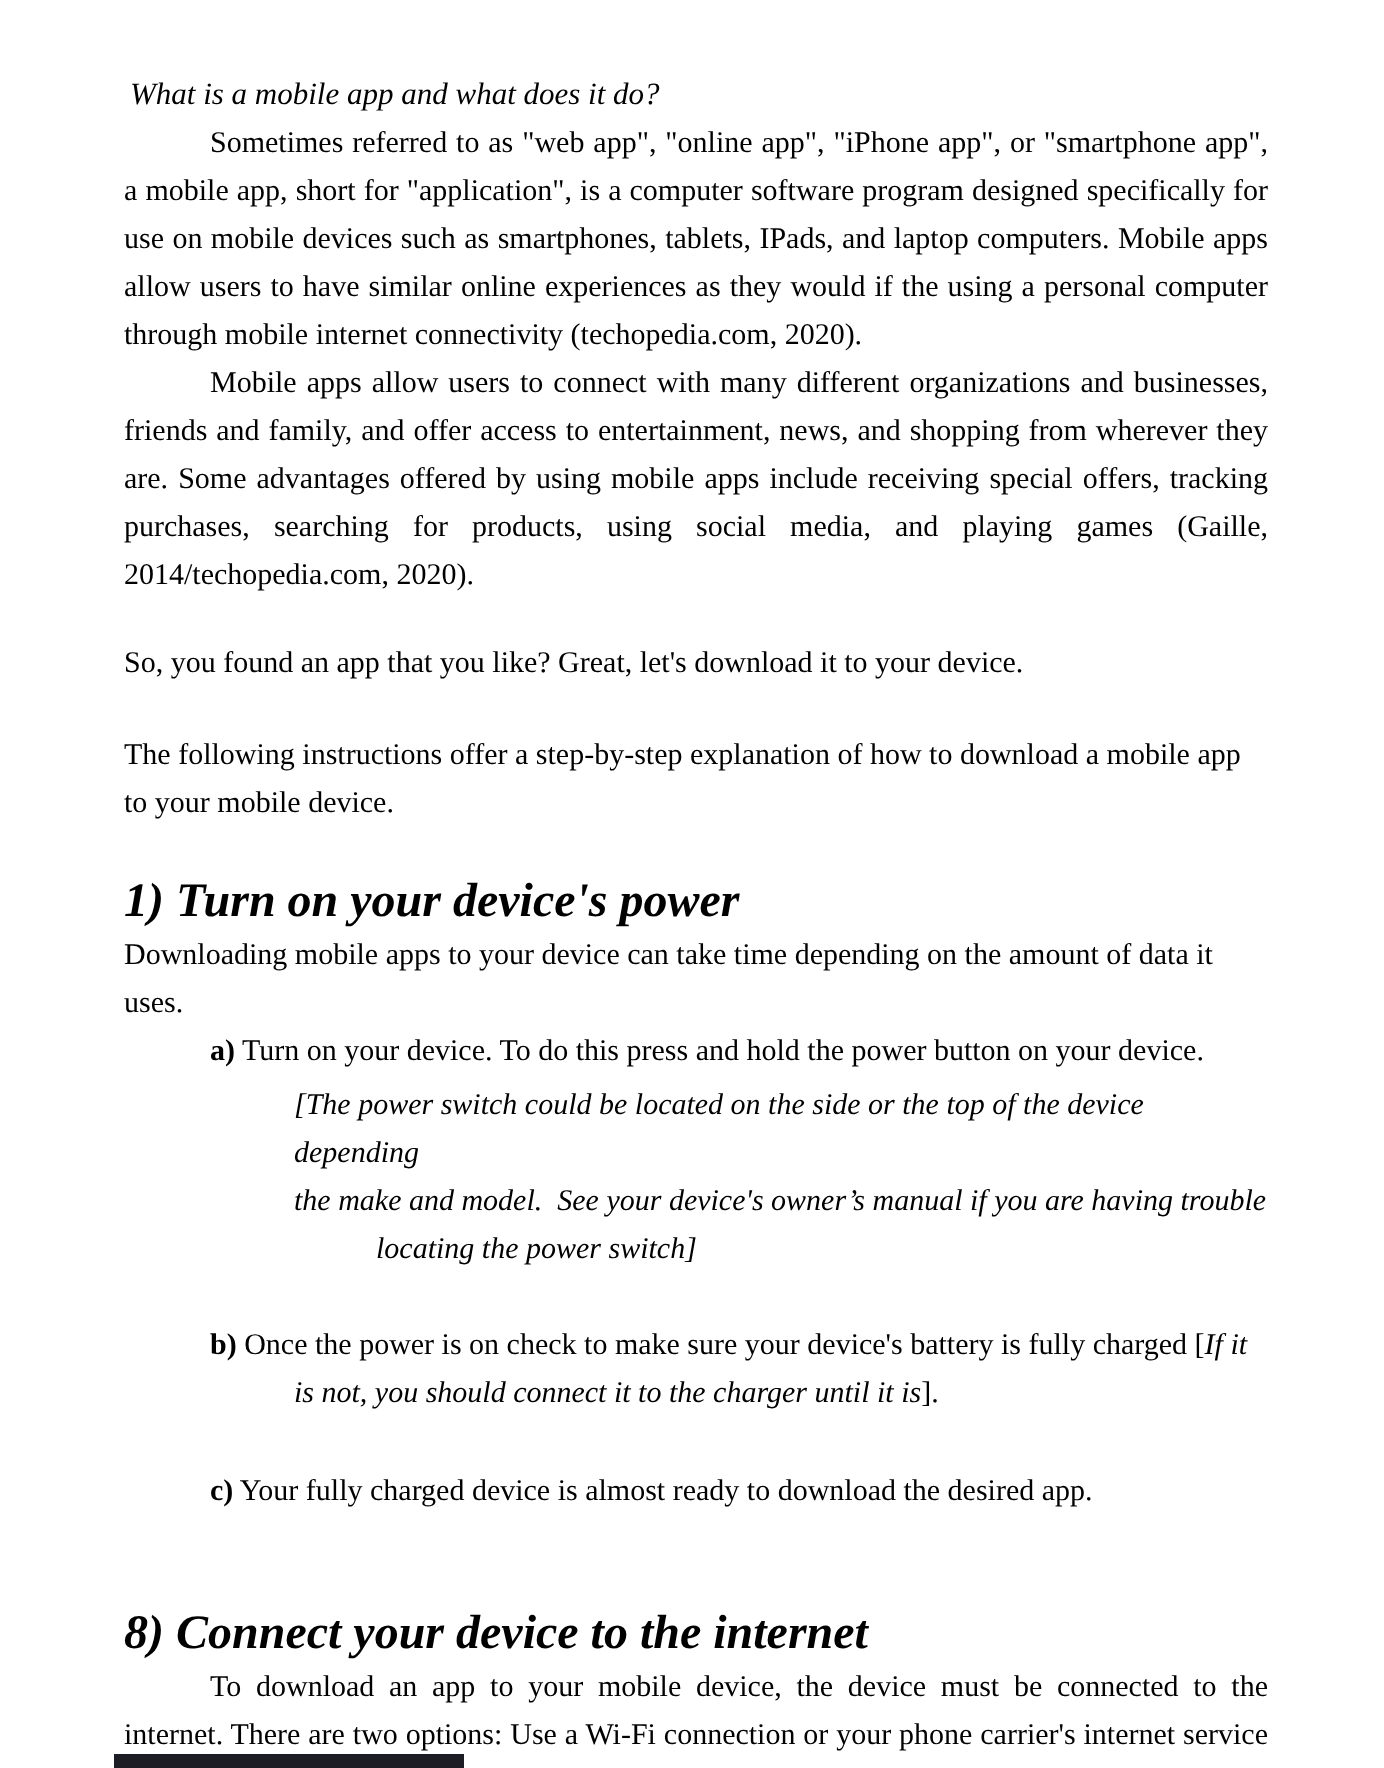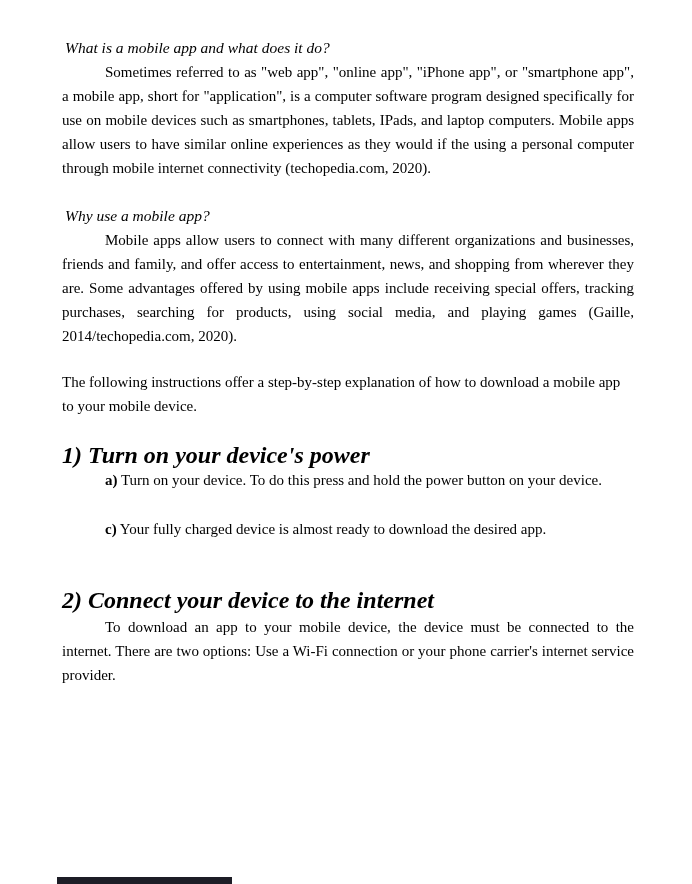--- a/index.html
+++ b/index.html
@@ -68,35 +68,42 @@
 </style>
 </head>
 <body>
 
 <div class="page">
 
   <h2 class="h-small">What is a mobile app and what does it do?</h2>
 
   <p class="indent justify">Sometimes referred to as "web app", "online app", "iPhone app", or "smartphone app", a mobile app, short for "application", is a computer software program designed specifically for use on mobile devices such as smartphones, tablets, IPads, and laptop computers. Mobile apps allow users to have similar online experiences as they would if the using a personal computer through mobile internet connectivity (techopedia.com, 2020).</p>
 
-  <h2 class="h-small mt-why">Why use a mobile app?</h2>
 
   <p class="indent justify">Mobile apps allow users to connect with many different organizations and businesses, friends and family, and offer access to entertainment, news, and shopping from wherever they are. Some advantages offered by using mobile apps include receiving special offers, tracking purchases, searching for products, using social media, and playing games (Gaille, 2014/techopedia.com, 2020).</p>
 
+  <p class="mt-found">So, you found an app that you like? Great, let's download it to your device.</p>
 
   <p class="mt-instr italic">The following instructions offer a step-by-step explanation of how to download a mobile app to your mobile device.</p>
 
   <h2 class="h-step mt-h1">1) Turn on your device's power</h2>
 
+  <p class="mt-intro">Downloading mobile apps to your device can take time depending on the amount of data it uses.</p>
 
   <p class="list-item"><b>a)</b><span> Turn on your device. To do this press and hold the power button on your device.</span></p>
 
+  <div class="note-block mt-note">
+    <div class="note-line">[The power switch could be located on the side or the top of the device depending</div>
+    <div class="note-line">the make and model.  See your device's owner’s manual if you are having trouble</div>
+    <div class="note-line note-line-last">locating the power switch]</div>
+  </div>
 
+  <p class="list-item mt-b"><b>b)</b><span> Once the power is on check to make sure your device's battery is fully charged [</span><i>If it is not, you should connect it to the charger until it is</i><span>].</span></p>
 
   <p class="list-item mt-c"><b>c)</b><span> Your fully charged device is almost ready to download the desired app.</span></p>
 
-  <h2 class="h-step mt-h2">2) Connect your device to the internet</h2>
+  <h2 class="h-step mt-h2">8) Connect your device to the internet</h2>
 
   <p class="indent justify mt-p2">To download an app to your mobile device, the device must be connected to the internet. There are two options: Use a Wi-Fi connection or your phone carrier's internet service provider.</p>
 
 </div>
 
 <div class="bottom-bar"></div>
 
 </body></html>

